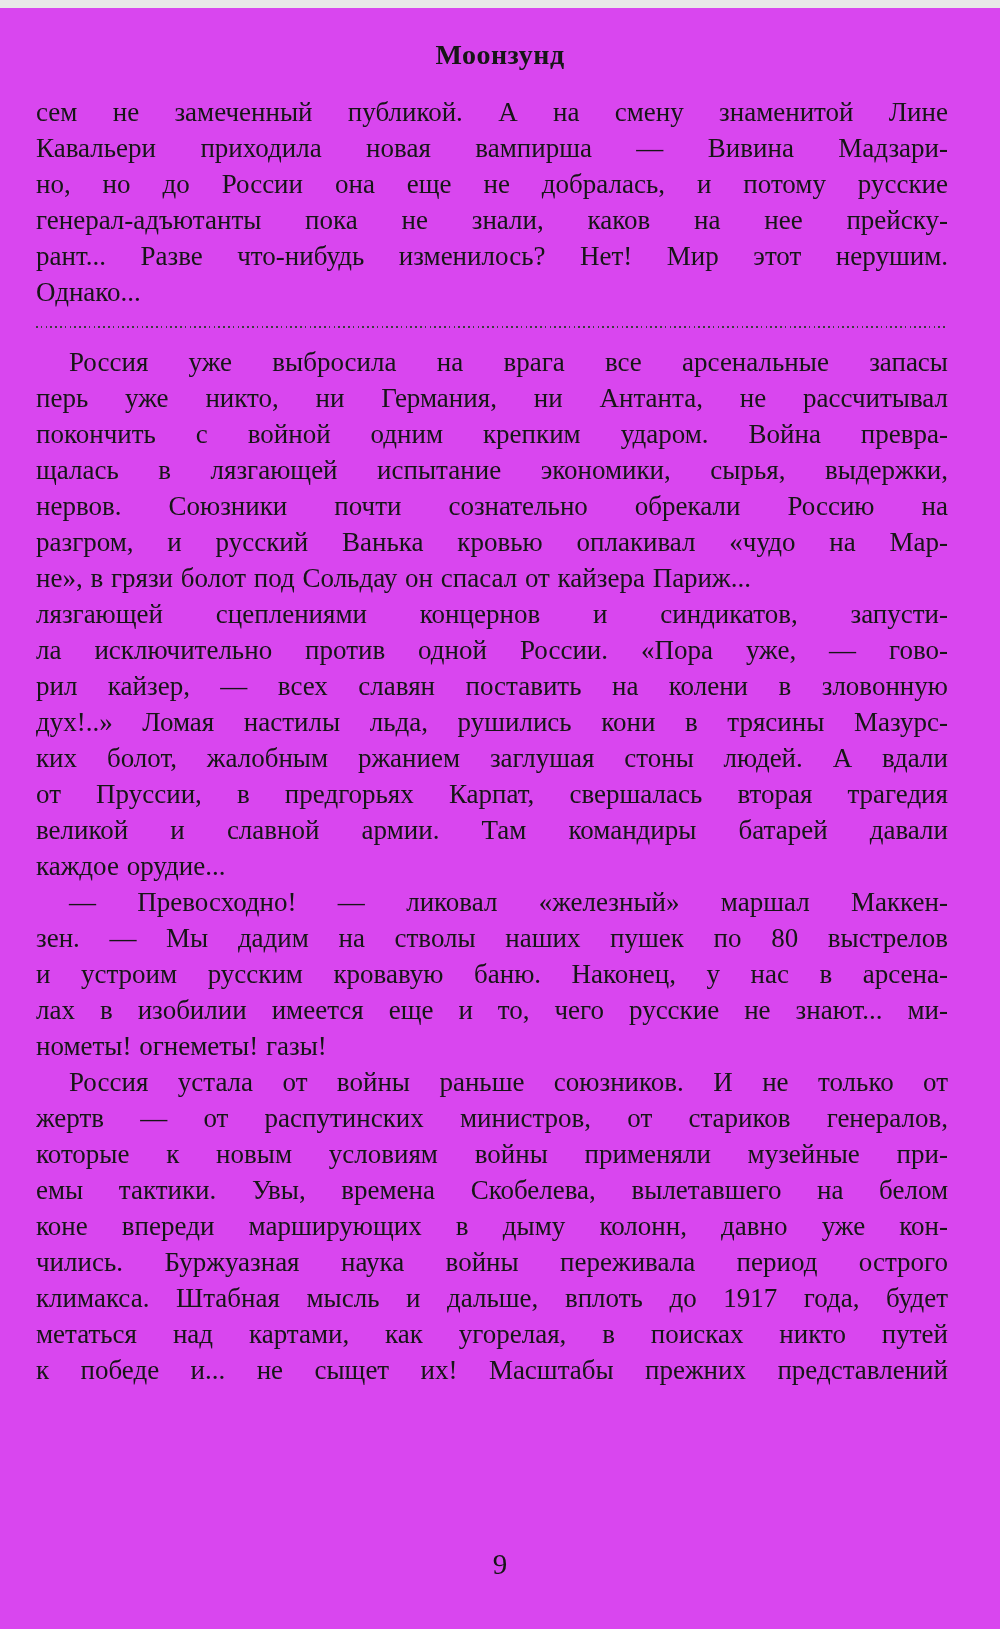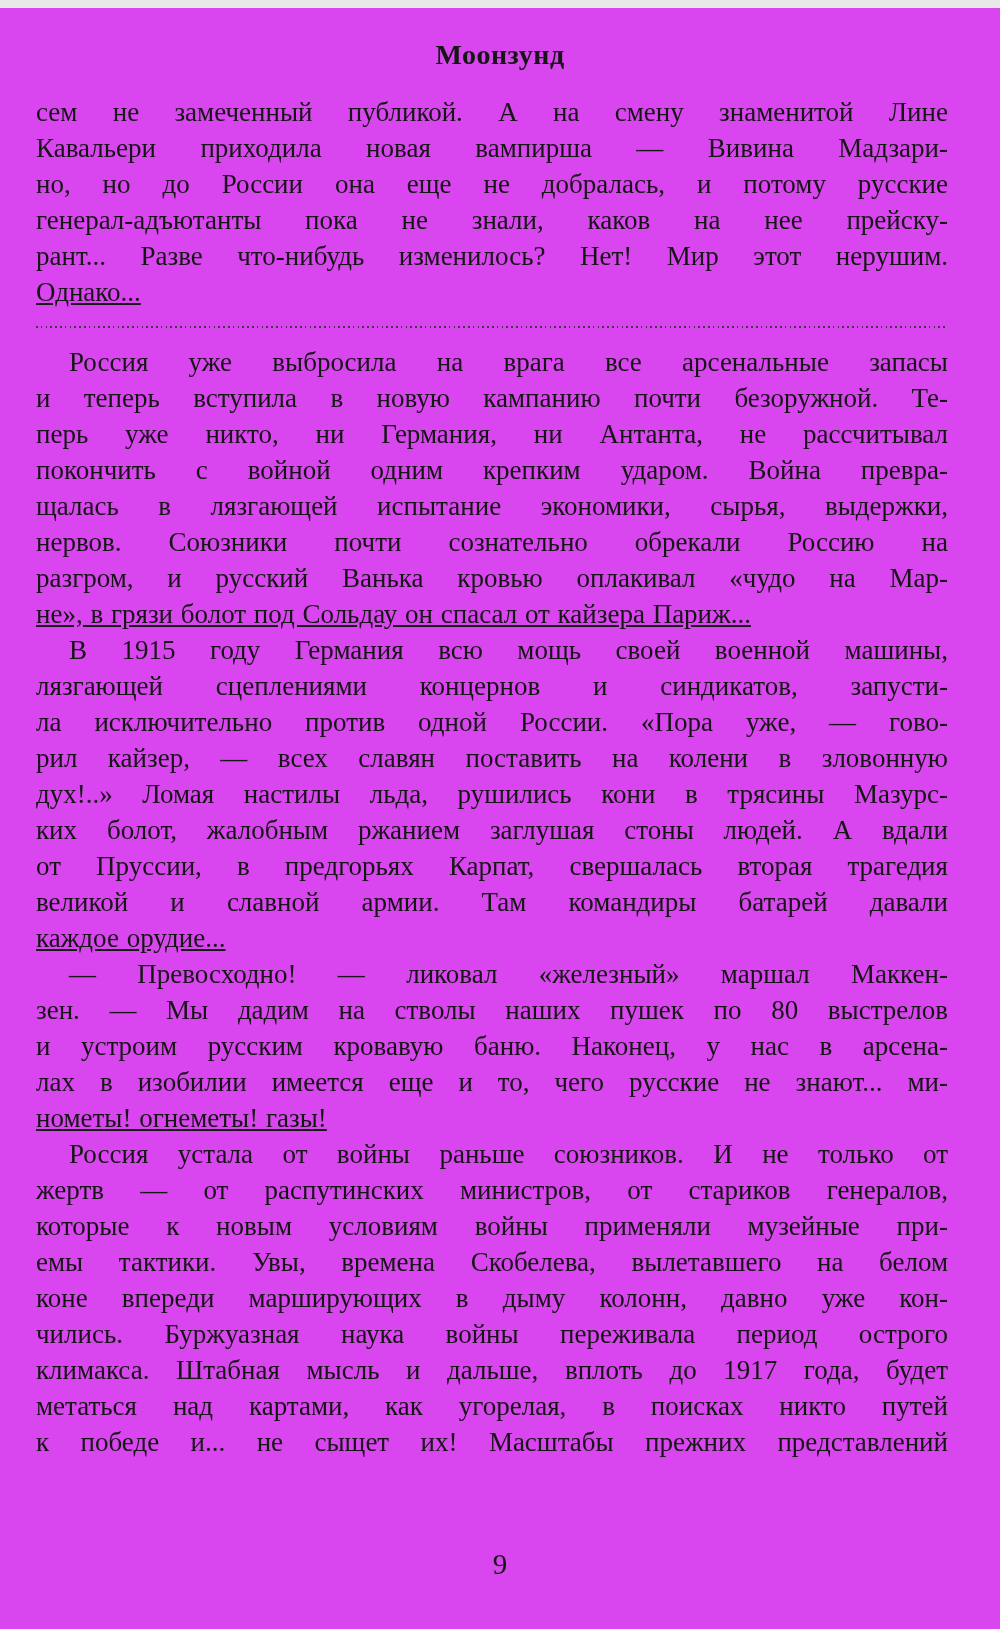--- a/index.html
+++ b/index.html
@@ -43,21 +43,20 @@
     height: 36px;
     line-height: 36px;
     text-align: justify;
     text-align-last: justify;
     overflow: hidden;
     word-spacing: 1px;
   }
   .line.para-end {
     text-align: left;
     text-align-last: left;
-    text-decoration: underline;
   }
   .line.indented {
     text-indent: 33px;
   }
   .dotted-separator {
     height: 2px;
     margin: 16px 0;
     background-image: repeating-linear-gradient(
       to right,
       #3c3c3c 0, #3c3c3c 1.6px,
@@ -84,30 +83,28 @@
         <div class="line">сем не замеченный публикой. А на смену знаменитой Лине</div>
         <div class="line">Кавальери приходила новая вампирша — Вивина Мадзари-</div>
         <div class="line">но, но до России она еще не добралась, и потому русские</div>
         <div class="line">генерал-адъютанты пока не знали, каков на нее прейску-</div>
         <div class="line">рант... Разве что-нибудь изменилось? Нет! Мир этот нерушим.</div>
         <div class="line para-end">Однако...</div>
       </div>
       <div class="dotted-separator"></div>
       <div class="paragraph">
         <div class="line indented">Россия уже выбросила на врага все арсенальные запасы</div>
-        <div class="line">и теперь вступила в новую кампанию почти безоружной. Те-</div>
         <div class="line">перь уже никто, ни Германия, ни Антанта, не рассчитывал</div>
         <div class="line">покончить с войной одним крепким ударом. Война превра-</div>
         <div class="line">щалась в лязгающей испытание экономики, сырья, выдержки,</div>
         <div class="line">нервов. Союзники почти сознательно обрекали Россию на</div>
         <div class="line">разгром, и русский Ванька кровью оплакивал «чудо на Мар-</div>
         <div class="line para-end">не», в грязи болот под Сольдау он спасал от кайзера Париж...</div>
       </div>
       <div class="paragraph">
-        <div class="line indented">В 1915 году Германия всю мощь своей военной машины,</div>
         <div class="line">лязгающей сцеплениями концернов и синдикатов, запусти-</div>
         <div class="line">ла исключительно против одной России. «Пора уже, — гово-</div>
         <div class="line">рил кайзер, — всех славян поставить на колени в зловонную</div>
         <div class="line">дух!..» Ломая настилы льда, рушились кони в трясины Мазурс-</div>
         <div class="line">ких болот, жалобным ржанием заглушая стоны людей. А вдали</div>
         <div class="line">от Пруссии, в предгорьях Карпат, свершалась вторая трагедия</div>
         <div class="line">великой и славной армии. Там командиры батарей давали</div>
         <div class="line para-end">каждое орудие...</div>
       </div>
       <div class="paragraph">

